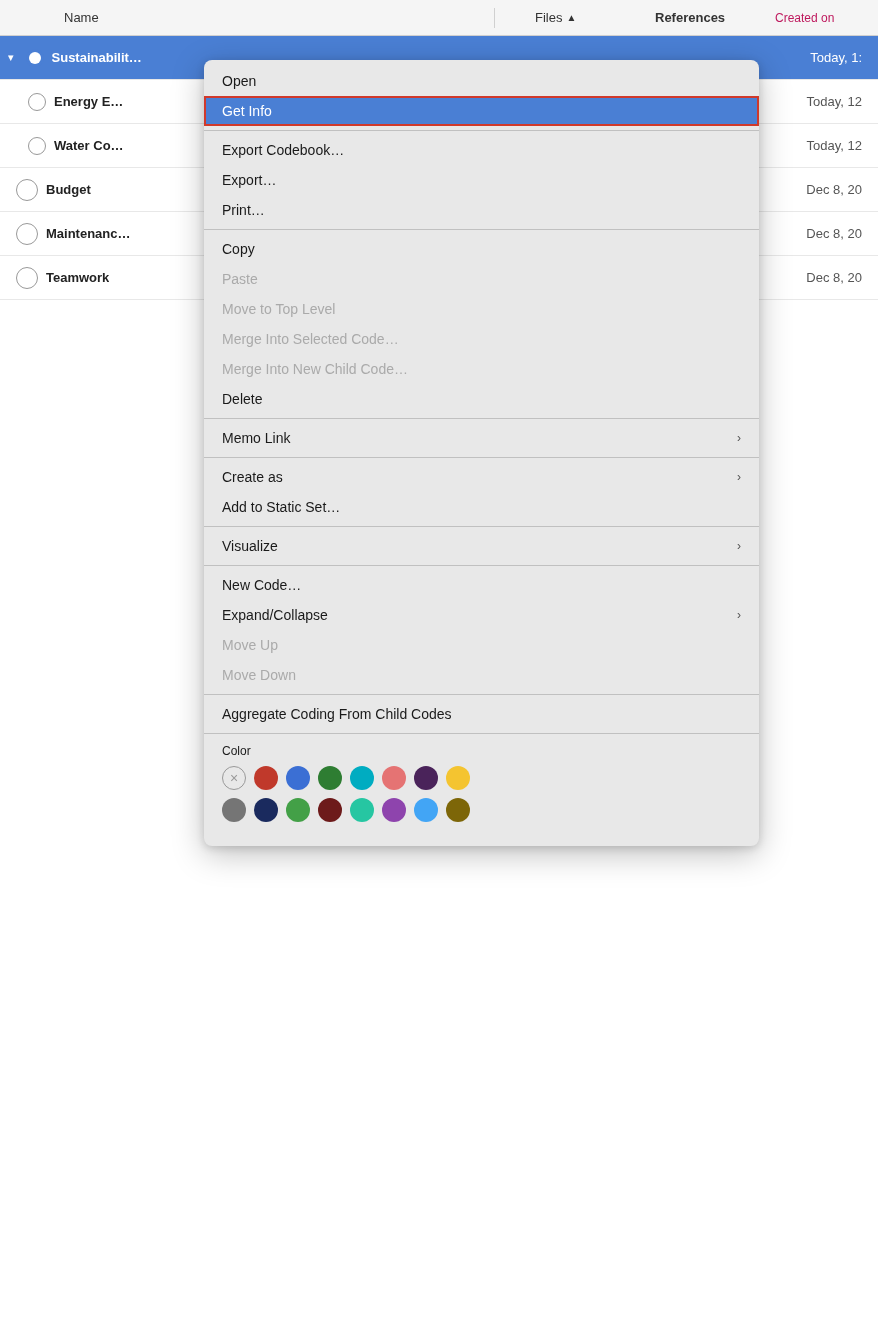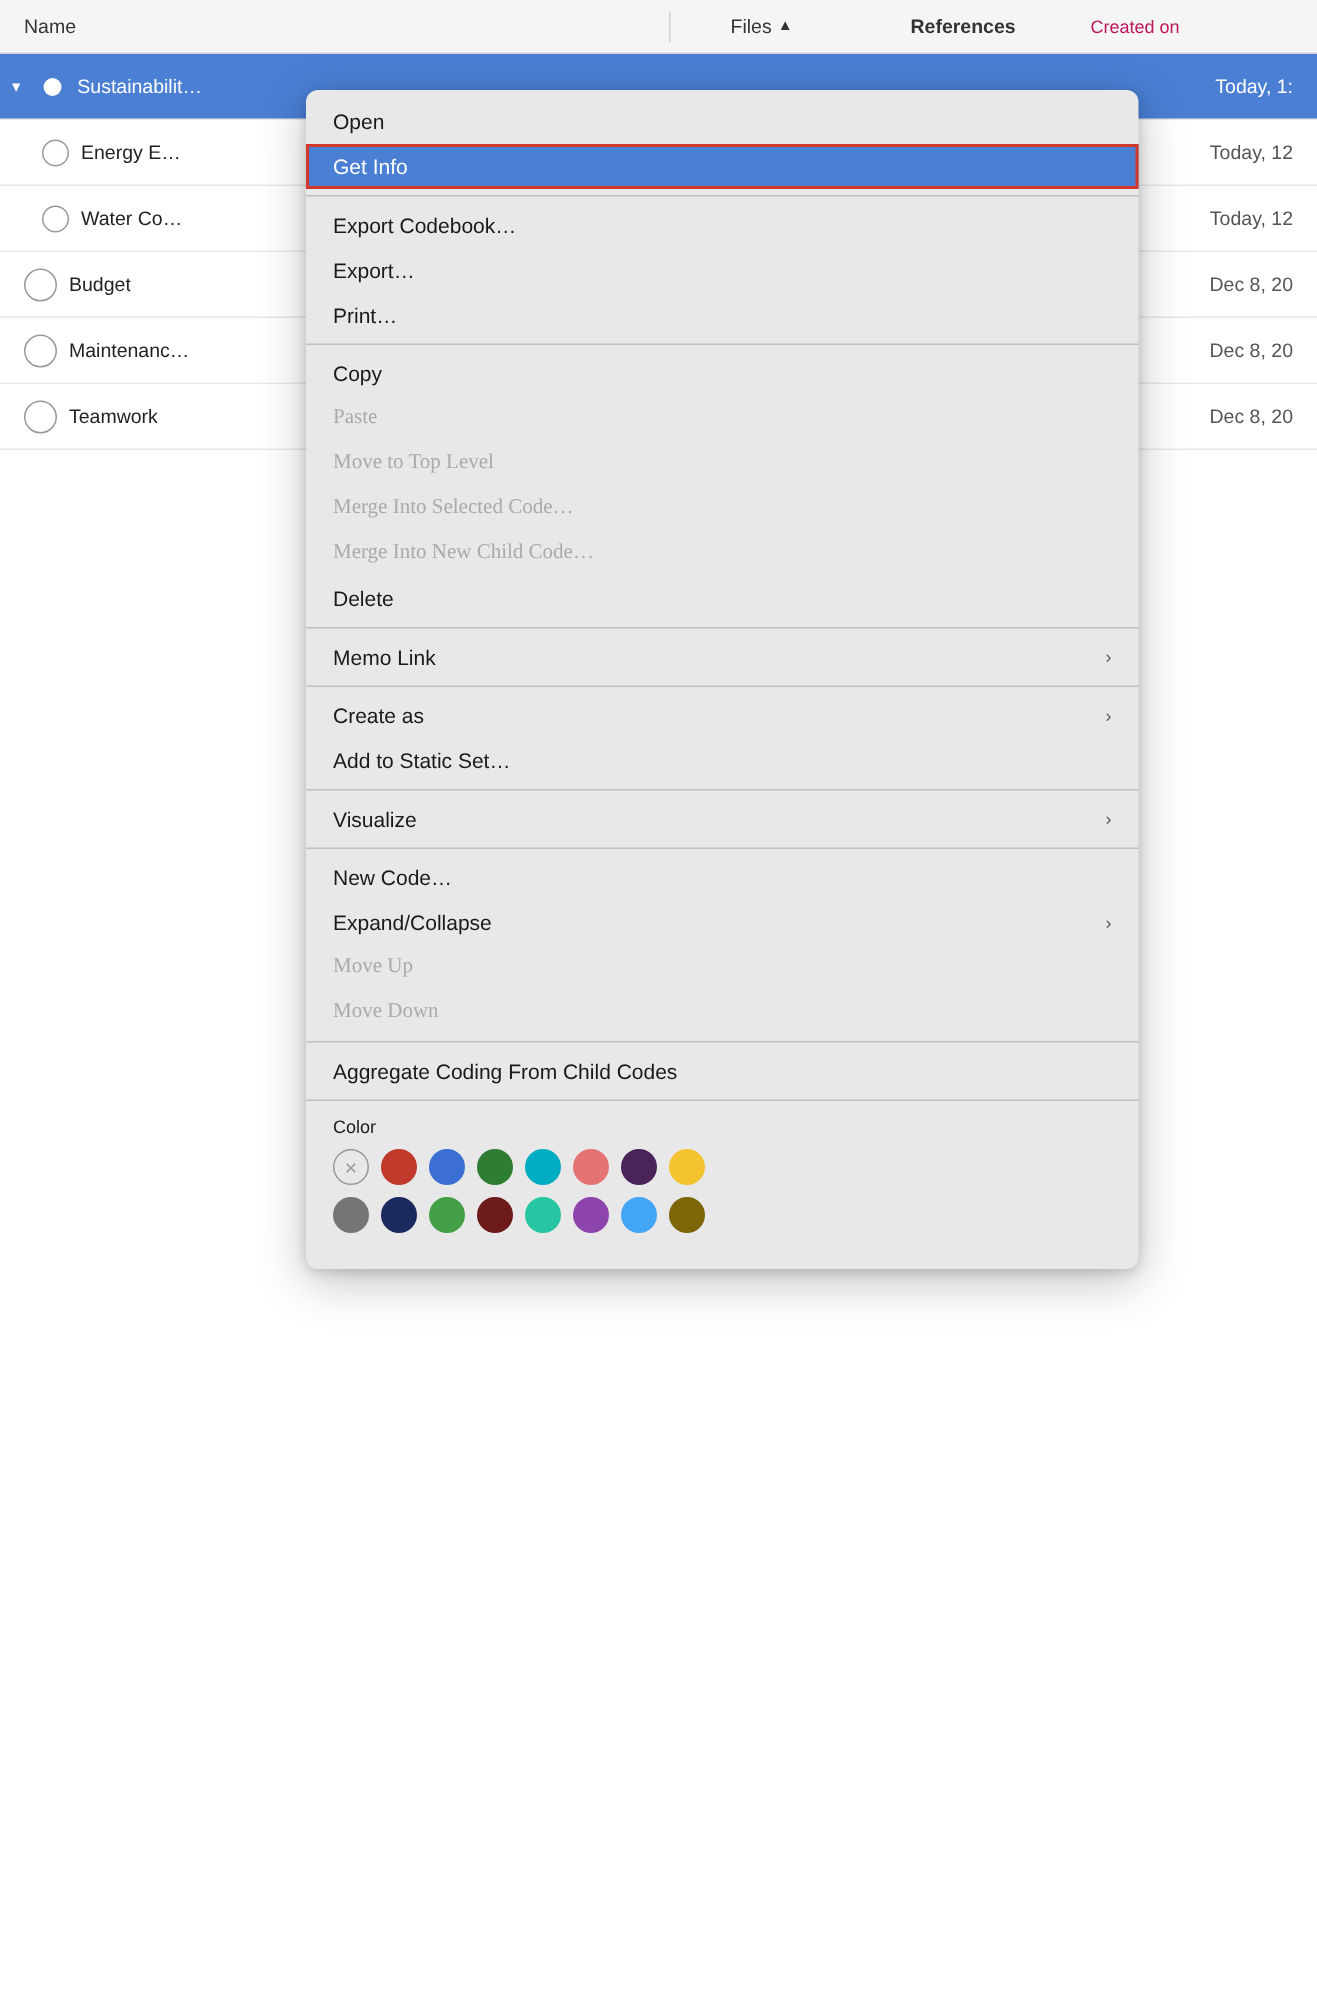--- a/index.html
+++ b/index.html
@@ -28,20 +28,21 @@
       border-bottom: 1px solid #d0d0d0;
       background: #f5f5f5;
       padding: 0 16px;
     }
 
     .col-name {
       width: 430px;
       font-size: 13px;
       color: #333;
       font-weight: 500;
+      margin-left: 48px;
     }
 
     .col-files {
       width: 120px;
       font-size: 13px;
       color: #333;
       font-weight: 500;
       display: flex;
       align-items: center;
       gap: 4px;
@@ -117,20 +118,21 @@
       width: 12px; height: 12px;
       border-radius: 50%;
       background: white;
     }
 
     .row-label {
       font-size: 13px;
       color: #222;
       white-space: nowrap;
       overflow: hidden;
+      font-weight: bold;
     }
 
     .row.selected-row .row-label {
       color: white;
     }
 
     .row.selected-row .row-circle {
       border-color: white;
     }
 
@@ -178,21 +180,20 @@
     .menu-item.highlighted {
       background: #4a7fd4;
       color: white;
       outline: 2px solid #d0392b;
       outline-offset: -2px;
     }
 
     .menu-item.disabled {
       color: #aaa;
       cursor: default;
-      font-family: Liberation Serif, serif;
     }
 
     .menu-separator {
       height: 1px;
       background: #c0c0c0;
       margin: 4px 0;
     }
 
     .menu-item .chevron-right {
       font-size: 12px;

